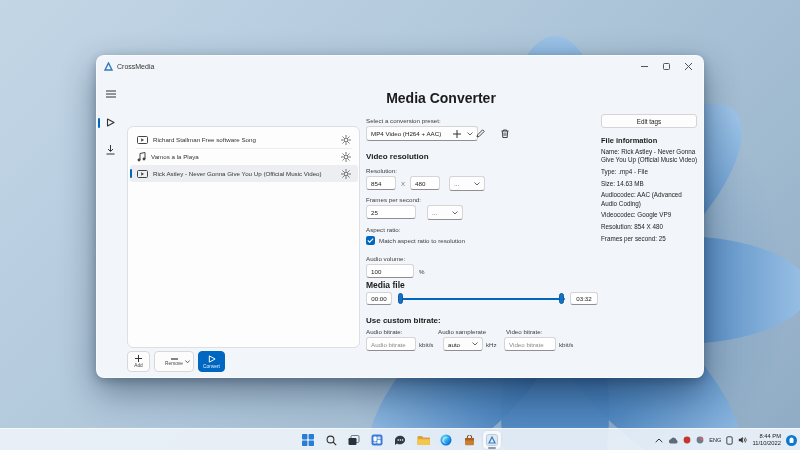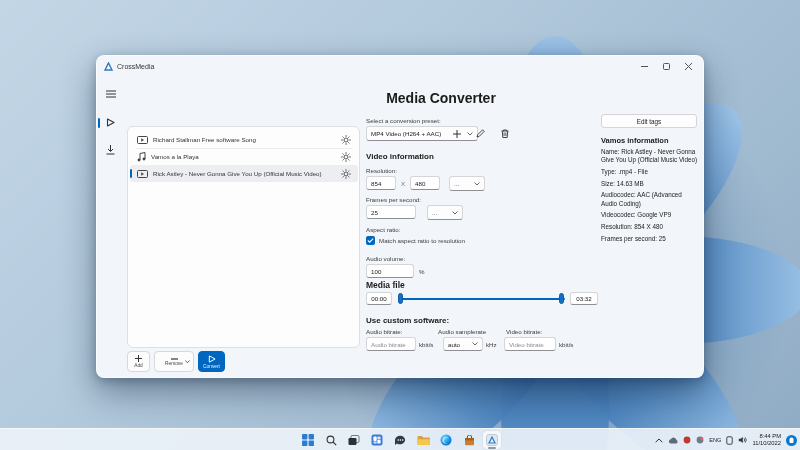--- a/index.html
+++ b/index.html
@@ -231,21 +231,21 @@
         <path d="M1 8 L1.6 5.8 L6.6 0.8 L8.2 2.4 L3.2 7.4 Z" fill="none" stroke="#333" stroke-width="0.9" stroke-linejoin="round"></path>
       </svg>
     </div>
     <div class="icobtn" style="left:400px; top:70px;">
       <svg width="8" height="9" viewBox="0 0 8 9">
         <path d="M0.5 2 H7.5 M2.5 2 V1 H5.5 V2 M1.3 2 L1.8 8.5 H6.2 L6.7 2" fill="none" stroke="#333" stroke-width="0.9"></path>
         <path d="M3.1 3.5 V7 M4.9 3.5 V7" stroke="#333" stroke-width="0.8"></path>
       </svg>
     </div>
 
-    <div class="h-sec" style="left:269px; top:96px;">Video information</div>
+    <div class="h-sec" style="left:269px; top:96px;">Video resolution</div>
 
     <div class="lbl" style="left:269px; top:111px;">Resolution:</div>
     <input class="tbox" style="left: 269px; top: 120px; width: 30px;" value="854">
     <div class="lbl" style="left:304px; top:124px; color:#777;">X</div>
     <input class="tbox" style="left: 313px; top: 120px; width: 30px;" value="480">
     <div class="combo" style="left:352px; top:120px; width:36px;">
       <span>...</span>
       <svg width="6" height="4" viewBox="0 0 6 4">
           <path d="M0.5 0.5 L3 3 L5.5 0.5" fill="none" stroke="#555" stroke-width="0.9"></path>
         </svg>
@@ -272,41 +272,41 @@
     <input class="tbox" style="left: 269px; top: 208px; width: 48px;" value="100">
     <div class="lbl" style="left:322px; top:212px;">%</div>
 
     <div class="h-sec" style="left:269px; top:224px; font-size:8.5px;">Media file</div>
     <input class="tbox" style="left: 269px; top: 236px; width: 26px; height: 13px; text-align: center; padding: 0px 1px;" value="00:00">
     <div class="track" style="left:302px; top:242px; width:166px;"></div>
     <div class="thumb" style="left:301px; top:237px;"></div>
     <div class="thumb" style="left:462px; top:237px;"></div>
     <input class="tbox" style="left: 473px; top: 236px; width: 28px; height: 13px; text-align: center; padding: 0px 1px;" value="03:32">
 
-    <div class="h-sec" style="left:269px; top:260px;">Use custom software:</div>
+    <div class="h-sec" style="left:269px; top:260px;">Use custom bitrate:</div>
     <div class="lbl" style="left:269px; top:272px;">Audio bitrate:</div>
     <div class="lbl" style="left:341px; top:272px;">Audio samplerate</div>
     <div class="lbl" style="left:409px; top:272px;">Video bitrate:</div>
 
     <input class="tbox" style="left: 269px; top: 281px; width: 50px;" placeholder="Audio bitrate">
     <div class="lbl" style="left:322px; top:285px;">kbit/s</div>
     <div class="combo" style="left:346px; top:281px; width:40px; height:14px;">
       <span>auto</span>
       <svg width="6" height="4" viewBox="0 0 6 4">
           <path d="M0.5 0.5 L3 3 L5.5 0.5" fill="none" stroke="#555" stroke-width="0.9"></path>
         </svg>
     </div>
     <div class="lbl" style="left:389px; top:285px;">kHz</div>
     <input class="tbox" style="left: 407px; top: 281px; width: 52px;" placeholder="Video bitrate">
     <div class="lbl" style="left:462px; top:285px;">kbit/s</div>
 
     <div class="panel-btn">
       <span>Edit tags</span>
     </div>
-    <div class="h-sec" style="left:504px; top:80px; font-size:7.5px;">Vamos information</div>
+    <div class="h-sec" style="left:504px; top:80px; font-size:7.5px;">File information</div>
     <div class="info">
       <p>Name: Rick Astley - Never Gonna Give You Up (Official Music Video)</p>
       <p>Type: .mp4 - File</p>
       <p>Size: 14.63 MB</p>
       <p>Audiocodec: AAC (Advanced Audio Coding)</p>
       <p>Videocodec: Google VP9</p>
       <p>Resolution: 854 X 480</p>
       <p>Frames per second: 25</p>
     </div>
   </div>

